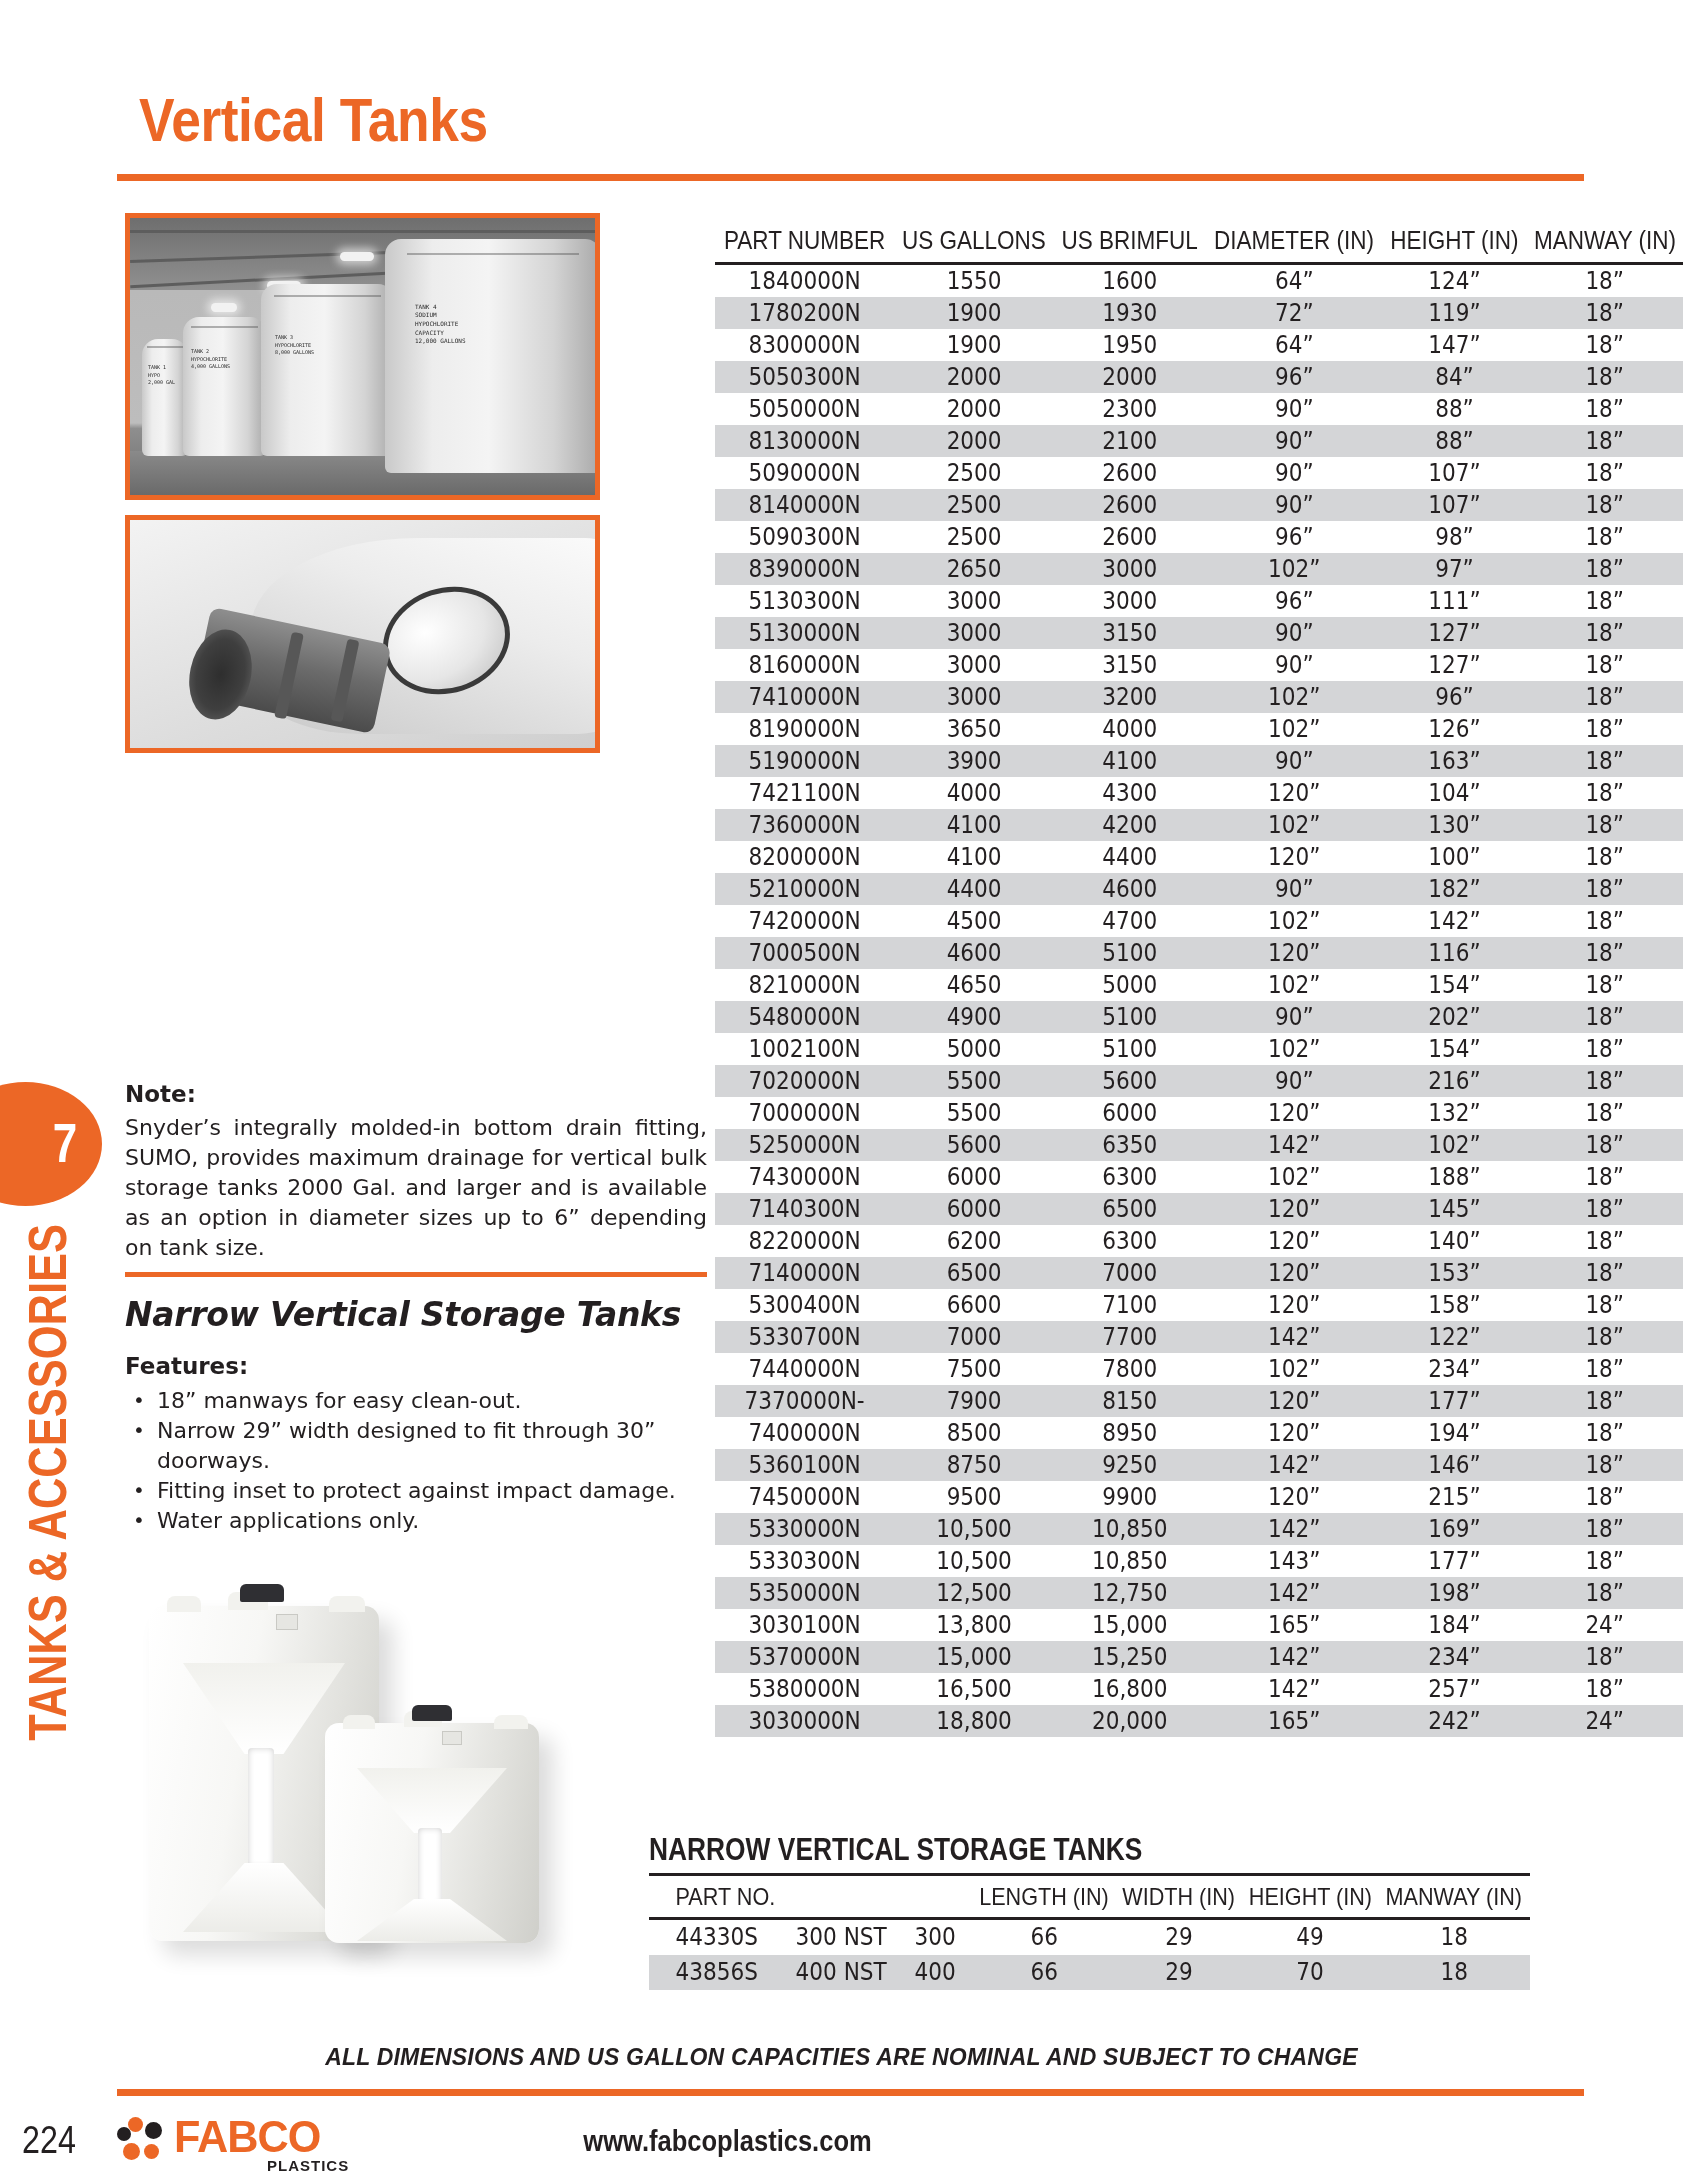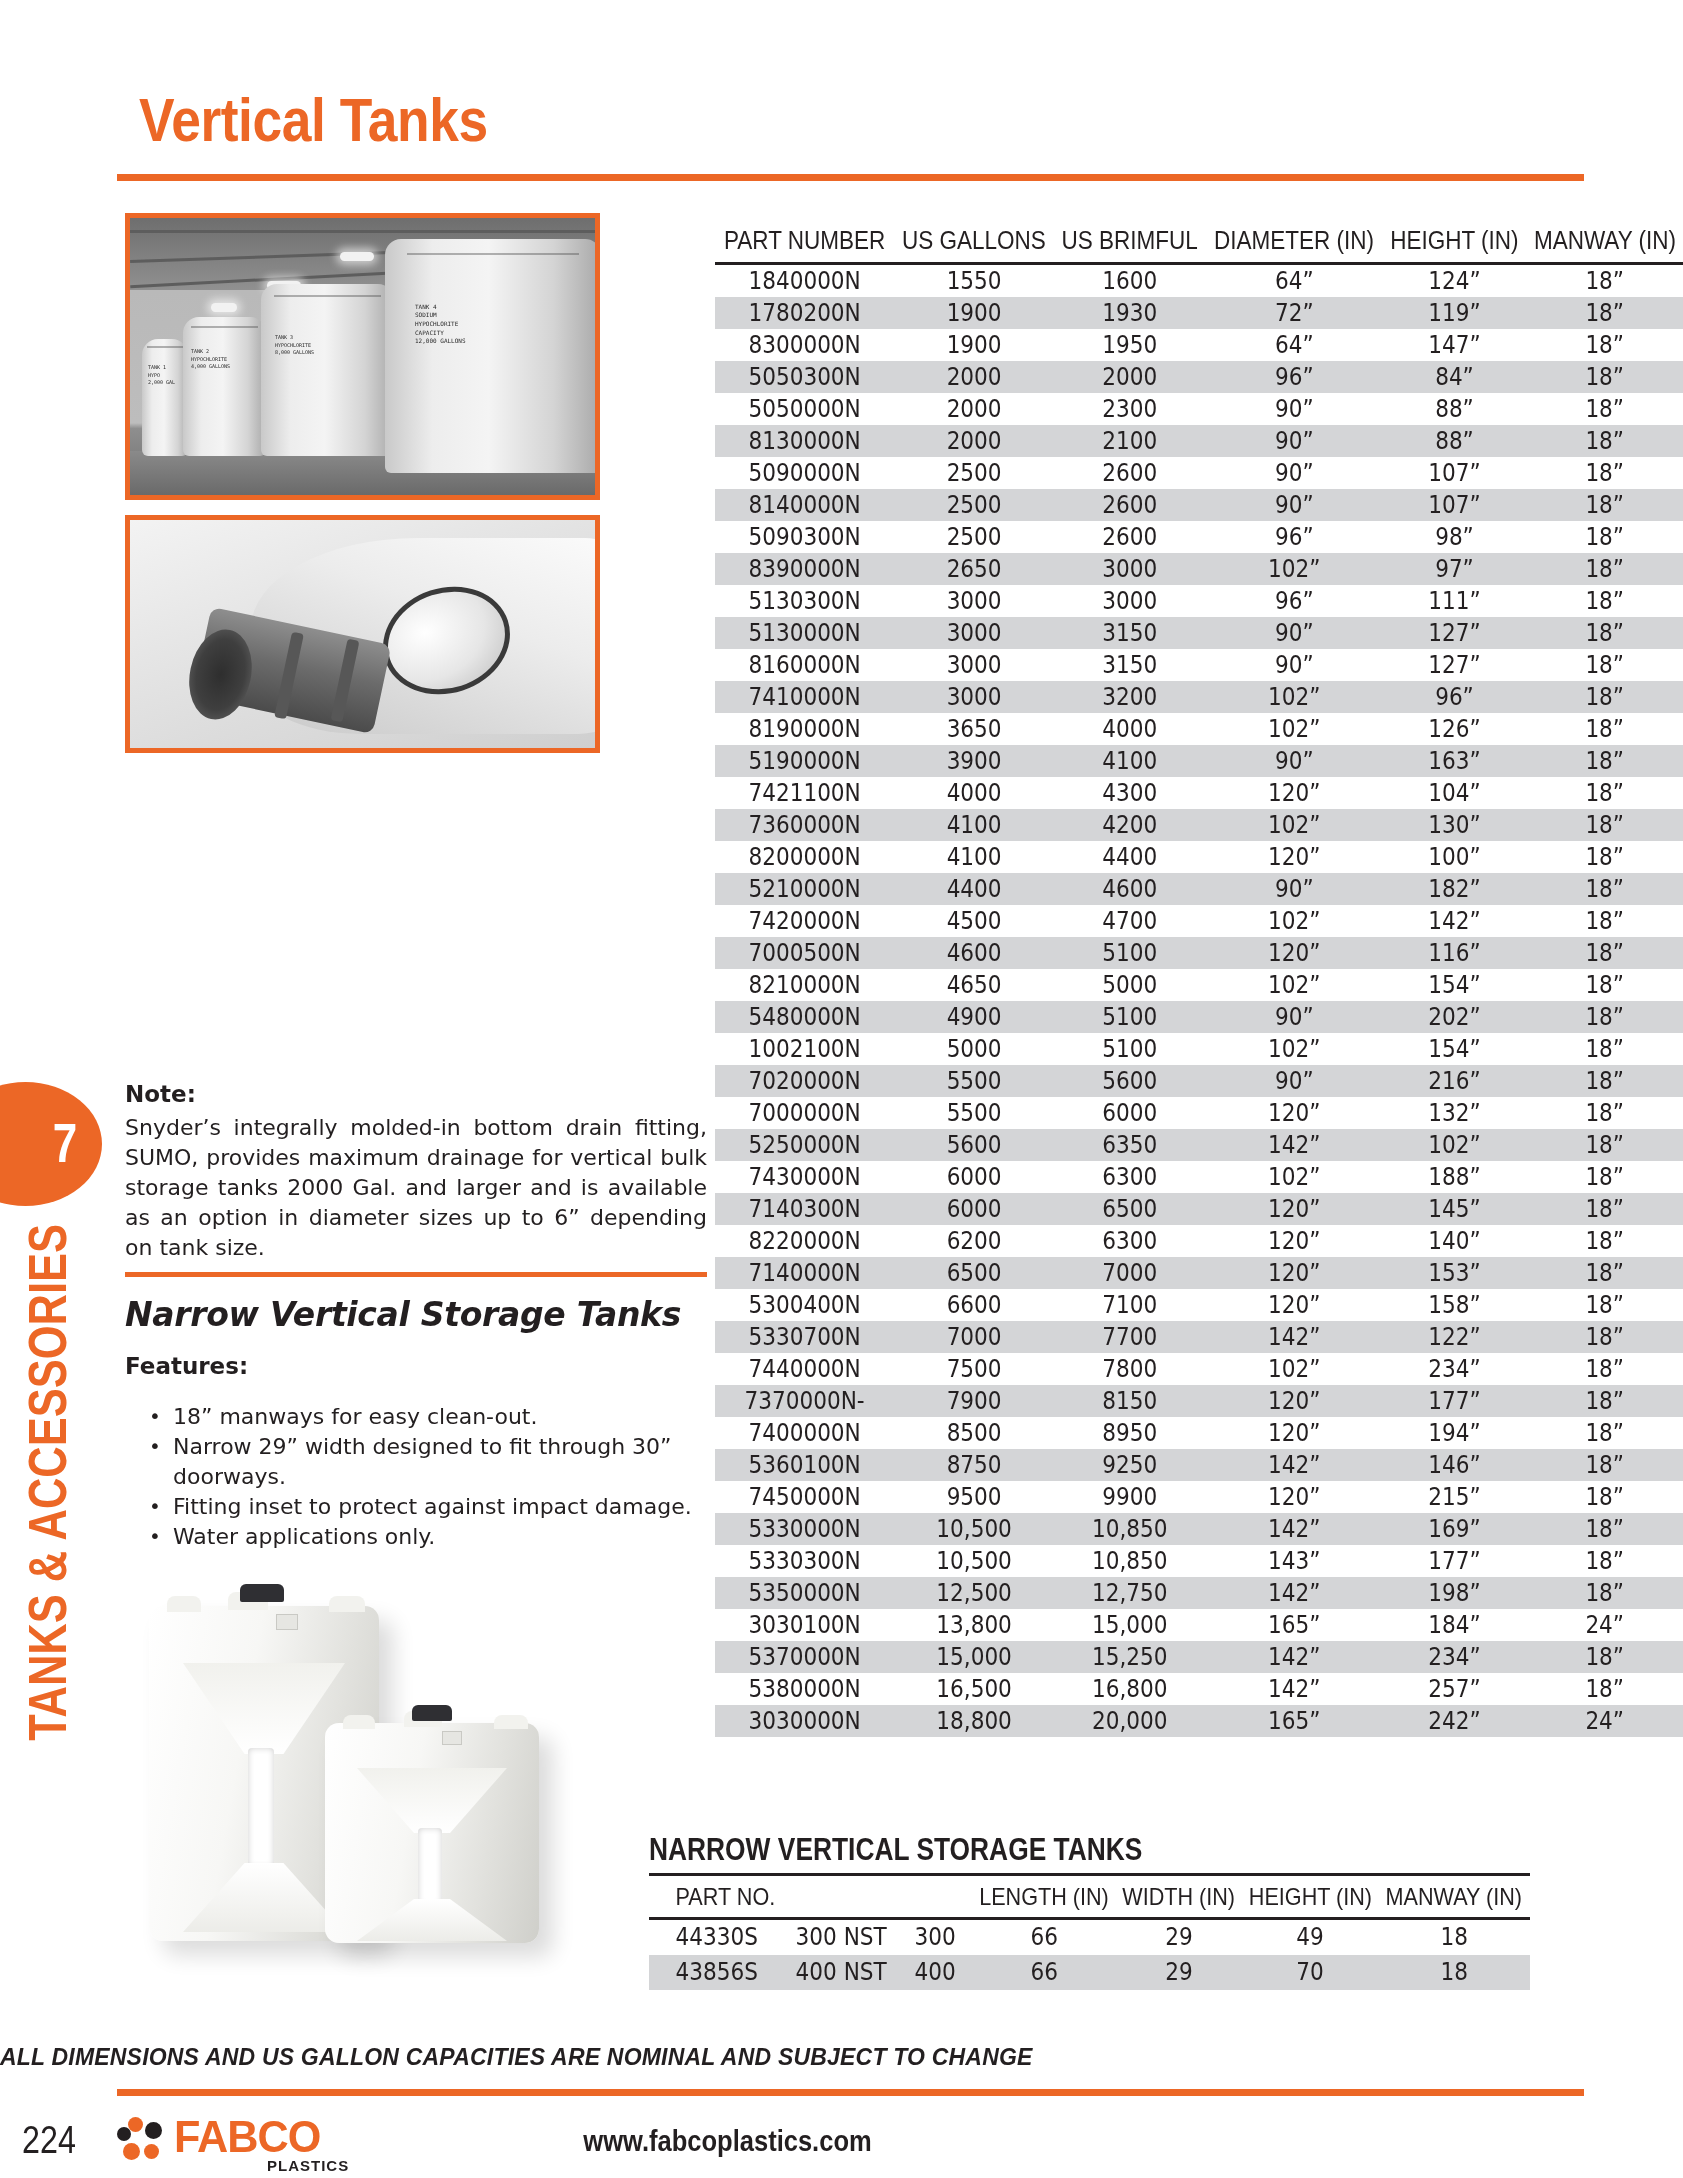--- a/index.html
+++ b/index.html
@@ -160,21 +160,21 @@
     font-size: 33px; font-weight: bold; font-style: italic;
     color: #231f20; font-family: "DejaVu Sans", sans-serif;
     letter-spacing: -0.3px;
   }
   .features-heading {
     position: absolute; left: 125px; top: 1353px;
     font-size: 23px; font-weight: bold; color: #231f20;
   }
   .features-list {
     position: absolute; left: 125px; top: 1386px; width: 554px;
-    margin: 16px; padding: 0; list-style: none;
+    margin: 0; padding: 0; list-style: none;
     font-size: 22px; line-height: 30px; color: #231f20;
   }
   .features-list li {
     position: relative; padding-left: 32px; margin-bottom: 0px;
   }
   .features-list li::before {
     content: "\2022"; position: absolute; left: 8px; top: -1px;
     font-size: 20px; color: #231f20;
   }
 
@@ -259,21 +259,21 @@
   #narrow-table col.n1 { width: 144px; }
   #narrow-table col.n2 { width: 119px; }
   #narrow-table col.n3 { width: 129px; }
   #narrow-table col.n4 { width: 119px; }
   #narrow-table col.n5 { width: 127px; }
   #narrow-table col.n6 { width: 127px; }
 
   
   .disclaimer {
     position: absolute; left: 0; top: 2044px; width: 1683px;
-    text-align: left;
+    text-align: center;
     font-family: "Liberation Sans Narrow", "Liberation Sans", sans-serif;
     font-weight: bold; font-style: italic; font-size: 23px;
     color: #231f20; letter-spacing: 0.2px;
   }
   .rule-orange-bottom {
     position: absolute; left: 117px; top: 2089px;
     width: 1467px; height: 7px; background: #ec6726;
   }
   .page-number {
     position: absolute; left: 22px; top: 2119px;

